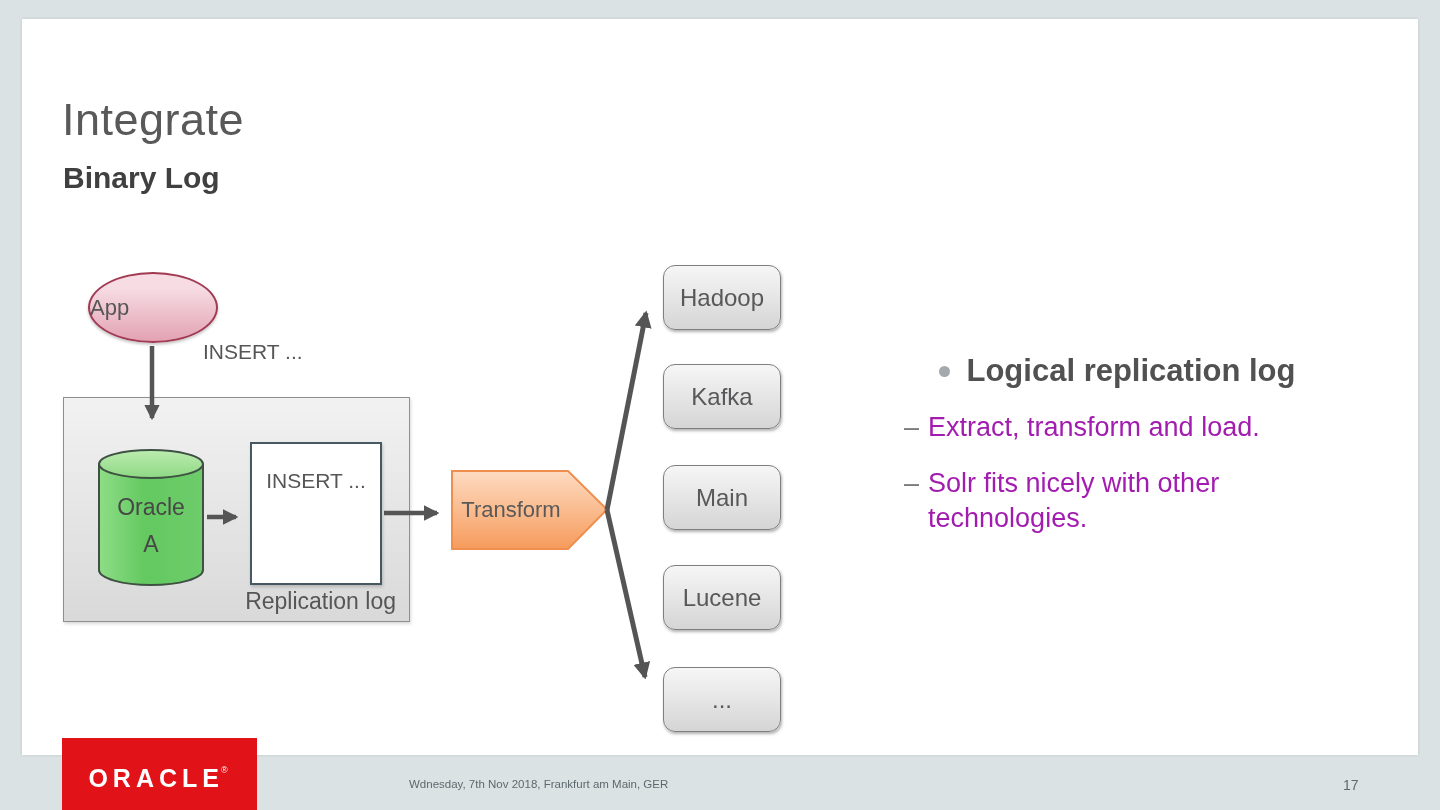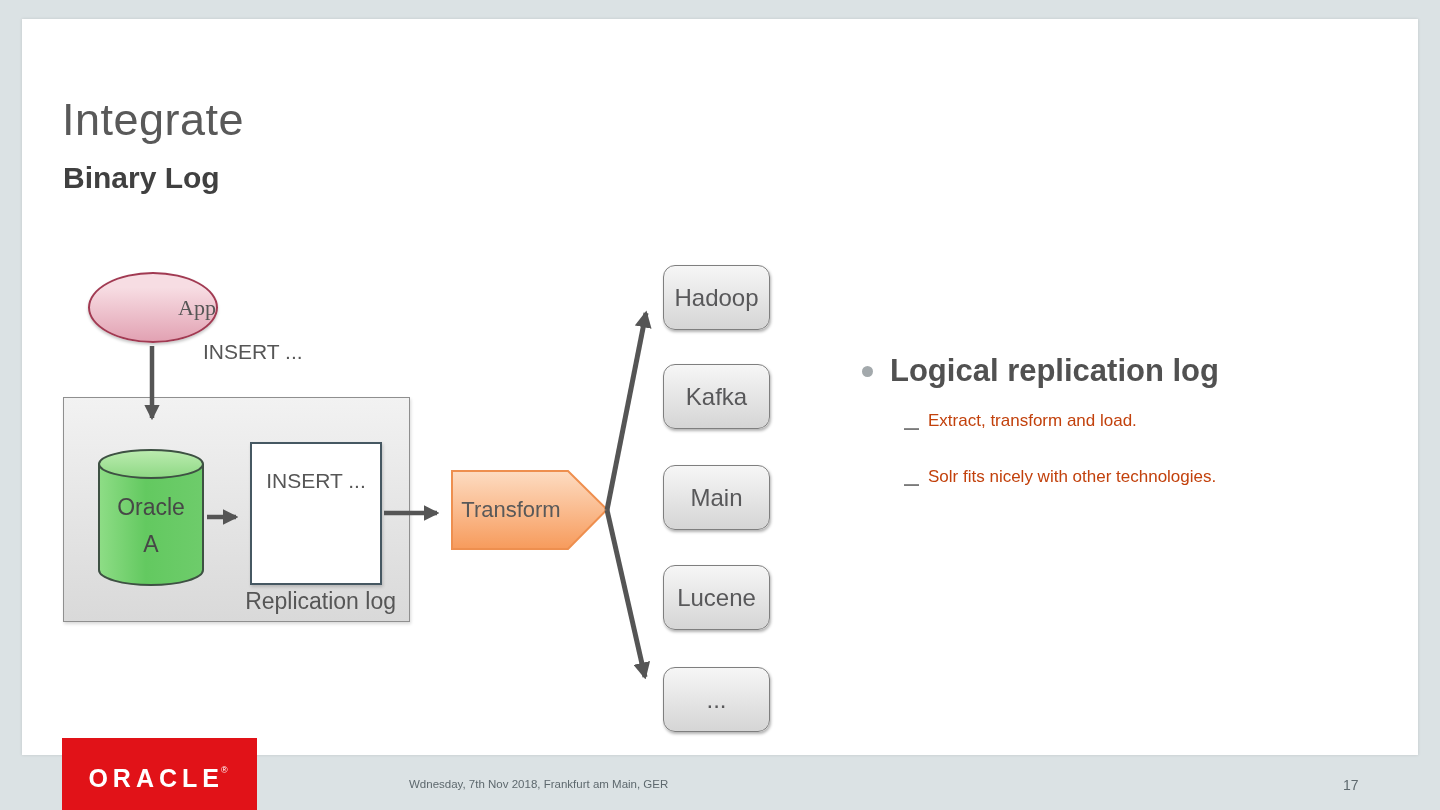--- a/index.html
+++ b/index.html
@@ -57,22 +57,22 @@
   }
 
   .app-ellipse {
     position: absolute;
     left: 88px; top: 272px;
     width: 130px; height: 71px;
     border-radius: 50%;
     background: linear-gradient(#f7dde3 20%, #e2a2b3);
     border: 2px solid #a13a52;
     box-shadow: 0 2px 3px rgba(0,0,0,0.22);
-    display: flex; align-items: center; justify-content: flex-end;
-    font-size: 22px; color: #565656; font-family: Liberation Serif, serif;
+    display: flex; align-items: center; justify-content: flex-start;
+    font-size: 22px; color: #565656;
   }
 
   .insert-label {
     position: absolute;
     left: 203px; top: 340px;
     font-size: 21px;
     color: #565656;
   }
 
   .cylinder-svg { position: absolute; left: 97px; top: 448px; }
@@ -104,21 +104,21 @@
     position: absolute;
     left: 451px; top: 469px;
     width: 120px; height: 81px;
     display: flex; align-items: center; justify-content: center;
     font-size: 22px; color: #595959;
   }
 
   .target-box {
     position: absolute;
     left: 663px;
-    width: 107px; height: 65px;
+    width: 118px; height: 65px;
     border-radius: 12px;
     background: linear-gradient(#f6f6f6, #d5d5d5);
     border: 1.5px solid #7f7f7f;
     box-shadow: 1px 2px 3px rgba(0,0,0,0.3);
     display: flex; align-items: center; justify-content: center;
     font-size: 24px; color: #58585a;
   }
 
   .arrows-svg {
     position: absolute;
@@ -126,21 +126,21 @@
     pointer-events: none;
   }
 
   
 
   .bullets {
     position: absolute;
     left: 862px; top: 352px;
     width: 510px;
   }
-  .bullet-heading-row { display: flex; gap: 17px; align-items: flex-start; }
+  .bullet-heading-row { display: flex; gap: 17px; align-items: flex-start; justify-content: center; }
   .bullet-dot {
     width: 11px; height: 11px;
     border-radius: 50%;
     background: #a3a9ac;
     margin-top: 14px;
     flex: none;
   }
   .bullet-heading {
     font-size: 31px;
     font-weight: 700;
@@ -148,22 +148,22 @@
     line-height: 1.2;
   }
   .bullet-item {
     display: flex;
     gap: 9px;
     margin-top: 21px;
     margin-left: 42px;
   }
   .bullet-dash { font-size: 27px; color: #7a7a7a; line-height: 1.3; flex: none; }
   .bullet-item-text {
-    font-size: 17px;
-    color: #c2410c;
+    font-size: 27px;
+    color: #a21caf;
     line-height: 1.3;
     max-width: 425px;
   }
 
   
 
   .oracle-box {
     position: absolute;
     left: 62px; top: 738px;
     width: 195px; height: 80px;

